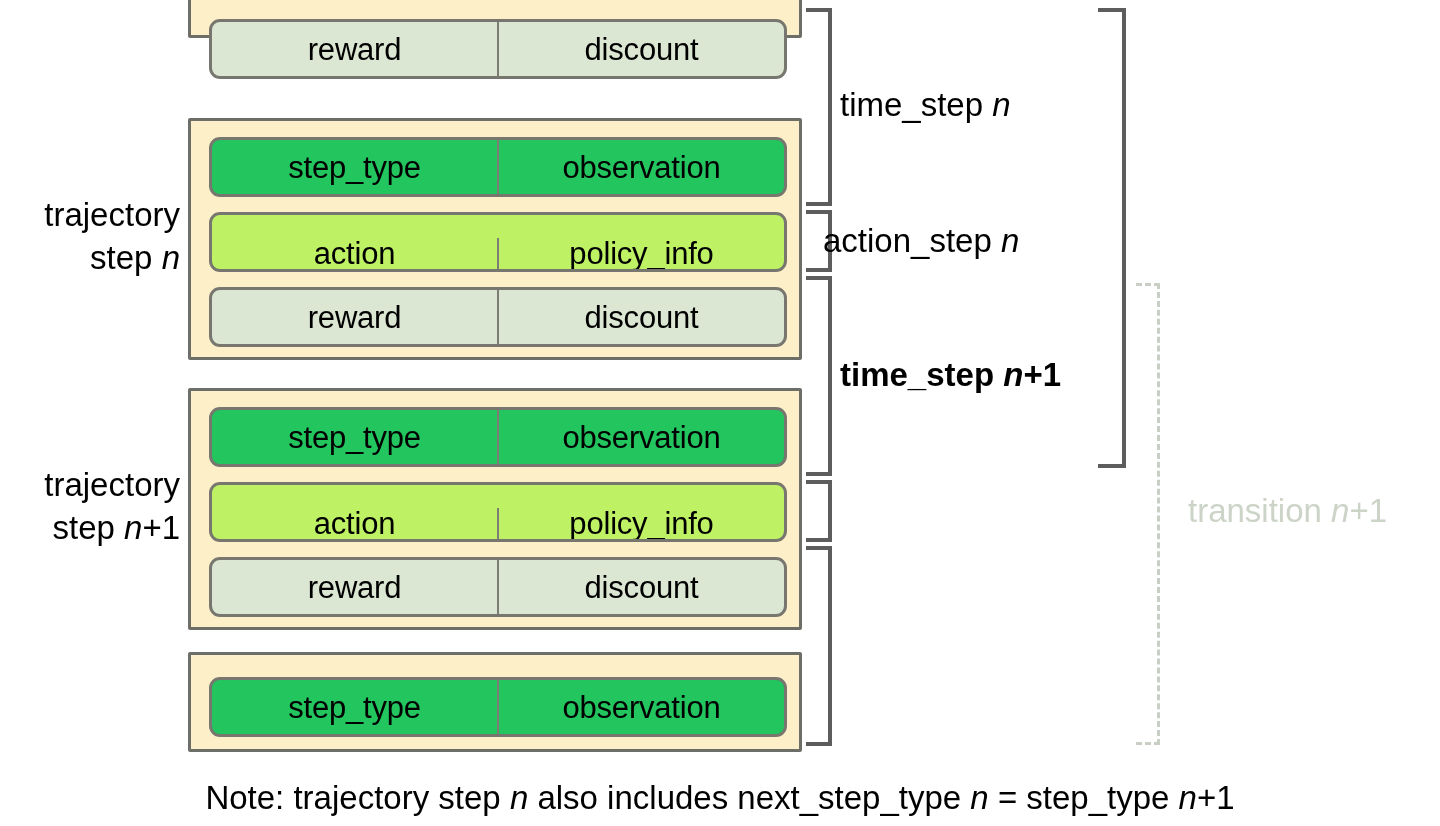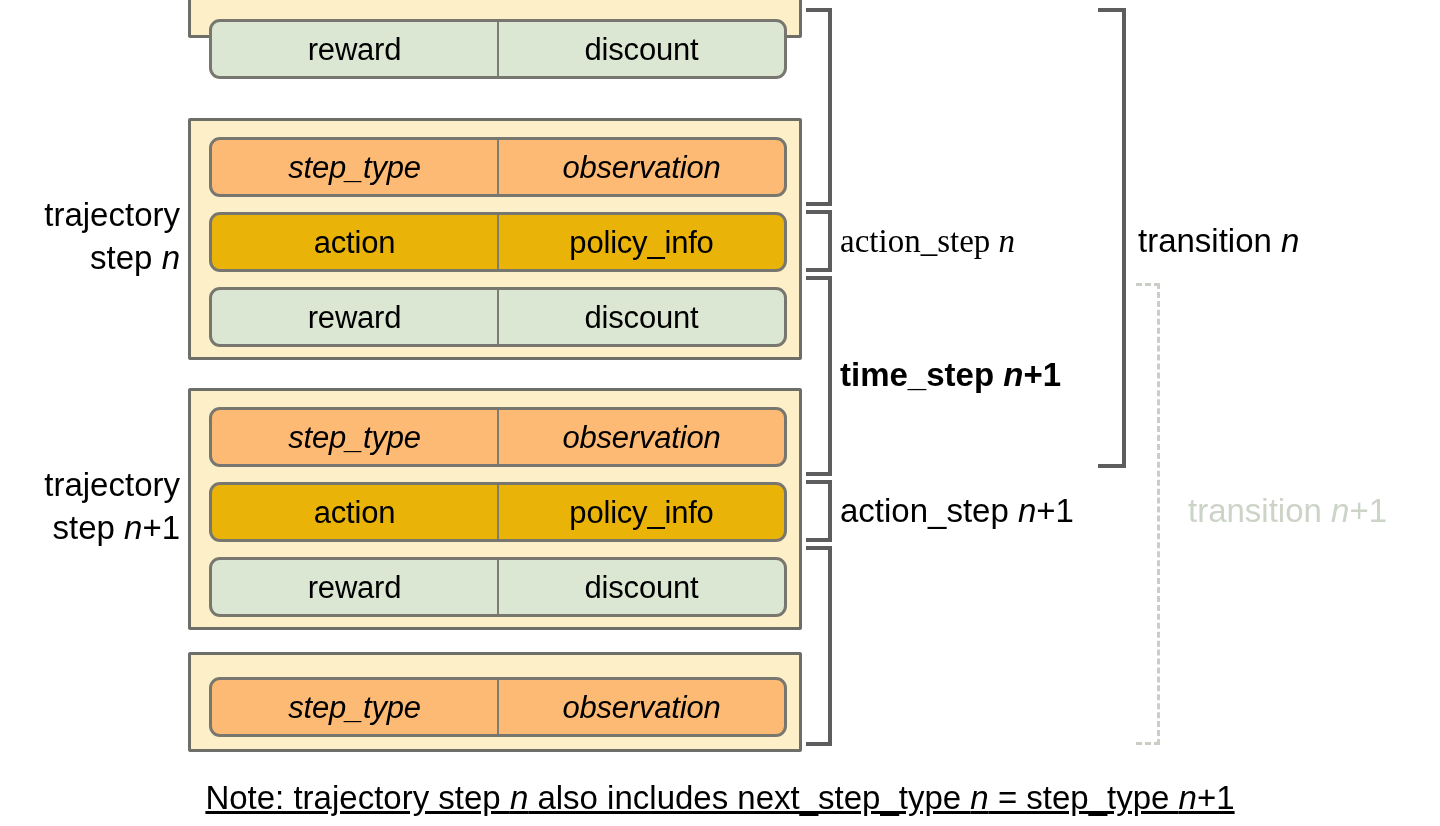--- a/index.html
+++ b/index.html
@@ -39,22 +39,22 @@
     position: absolute;
     left: 18px;
     width: 578px;
     height: 60px;
     box-sizing: border-box;
     border: 3px solid #77776f;
     border-radius: 11px;
     display: flex;
     overflow: hidden;
   }
-  .field-row.blue  { background: #fdba74; font-style: italic; }
-  .field-row.pink  { background: #eab308; }
+  .field-row.blue  { background: #22c55e; }
+  .field-row.pink  { background: #bef264; align-items: flex-end; }
   .field-row.green { background: #dbe7d2; }
 
   .cell {
     flex: 1 1 50%;
     display: flex;
     align-items: center;
     justify-content: center;
     font-size: 31px;
     line-height: 1;
     letter-spacing: -0.2px;
@@ -102,21 +102,20 @@
   
   .note {
     position: absolute;
     left: 0;
     width: 1440px;
     text-align: center;
     font-size: 33px;
     line-height: 40px;
     color: #000;
     white-space: nowrap;
-    text-decoration: underline;
   }
   .note .ital { font-style: italic; }
 </style>
 </head>
 <body>
 
 <div id="stage">
 
   <div class="traj-box" style="top:-62px; height:100px;">
     <div class="field-row green" style="top:78px;">
@@ -166,33 +165,32 @@
     <div>trajectory</div>
     <div><span>step </span><span class="ital">n</span><span></span></div>
   </div>
 
   <div class="side-label" style="left:-6px; top:463px; width:186px;">
     <div>trajectory</div>
     <div><span>step </span><span class="ital">n</span><span>+1</span></div>
   </div>
 
   <div class="bracket" style="left:806px; top:8px; width:26px; height:198px;"></div>
+  <div class="bracket-label" style="left:840px; top:86px;"><span>time_step </span><span class="ital">n</span><span></span></div>
 
   <div class="bracket" style="left:806px; top:210px; width:26px; height:62px;"></div>
-  <div class="bracket-label" style="left:840px; top:222px;font-family:Liberation Serif, serif;"><span>action_step </span><span class="ital">n</span><span></span></div>
+  <div class="bracket-label" style="left:823px; top:222px;"><span>action_step </span><span class="ital">n</span><span></span></div>
 
   <div class="bracket" style="left:806px; top:276px; width:26px; height:200px;"></div>
   <div class="bracket-label" style="left:840px; top:356px;font-weight:bold;"><span>time_step </span><span class="ital">n</span><span>+1</span></div>
 
   <div class="bracket" style="left:806px; top:480px; width:26px; height:62px;"></div>
-  <div class="bracket-label" style="left:840px; top:492px;"><span>action_step </span><span class="ital">n</span><span>+1</span></div>
 
   <div class="bracket" style="left:806px; top:546px; width:26px; height:200px;"></div>
 
   <div class="bracket" style="left:1098px; top:8px; width:28px; height:460px;"></div>
-  <div class="bracket-label" style="left:1138px; top:222px;"><span>transition </span><span class="ital">n</span><span></span></div>
 
   <div class="bracket dashed-bracket" style="left:1136px; top:283px; width:24px; height:462px;"></div>
   <div class="bracket-label faded" style="left:1172px; top:492px;margin-left:16px;"><span>transition </span><span class="ital">n</span><span>+1</span></div>
 
   <div class="note" style="top:778px;"><span>Note: trajectory step </span><span class="ital">n</span><span> also includes next_step_type </span><span class="ital">n</span><span> = step_type </span><span class="ital">n</span><span>+1</span></div>
 
 </div>
 
 </body></html>

